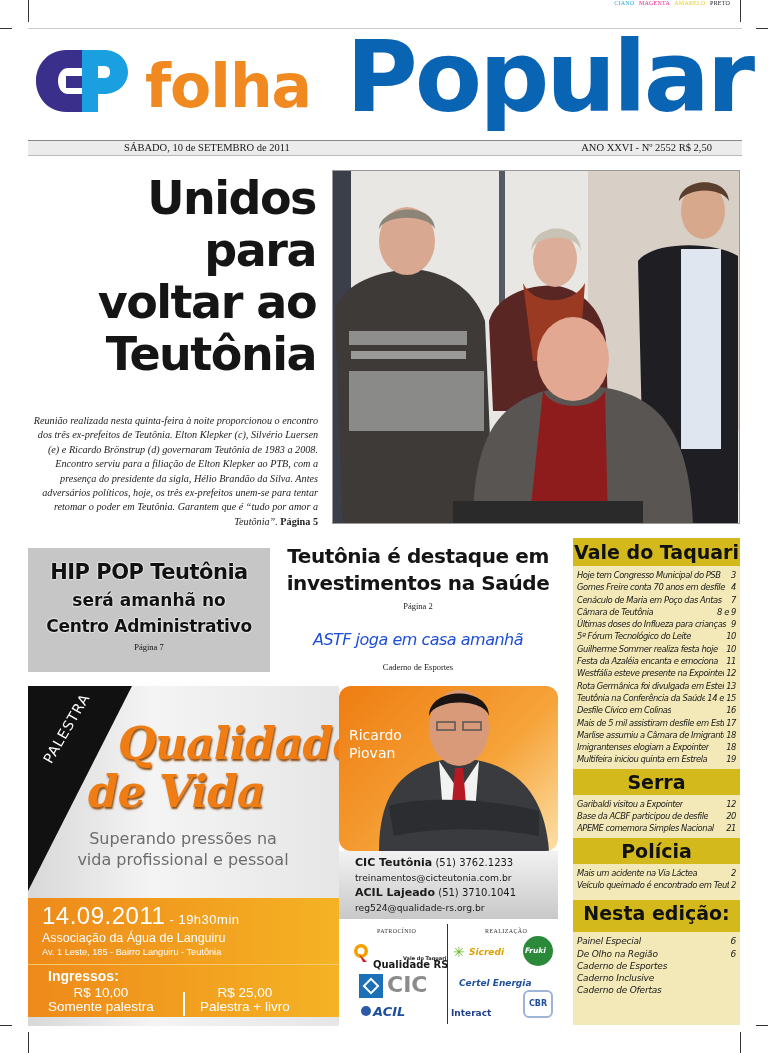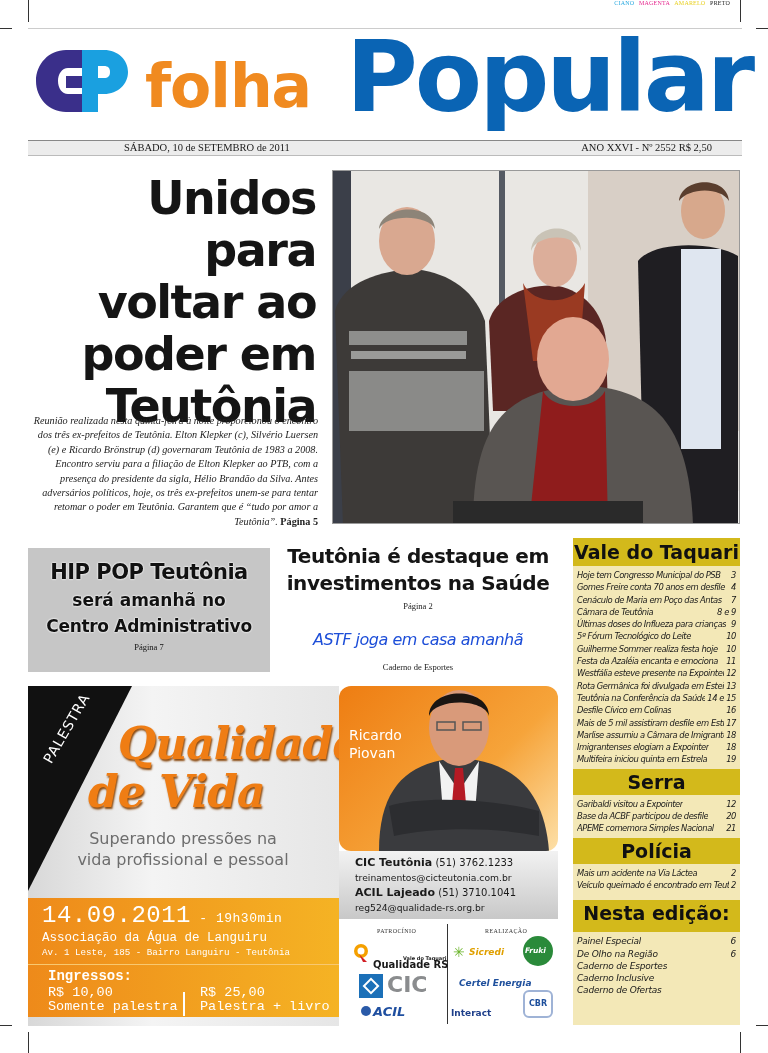--- a/index.html
+++ b/index.html
@@ -47,21 +47,21 @@
   .index li .p { padding-left: 2px; }
 
   
   .ad { position: absolute; left: 28px; top: 686px; width: 530px; height: 340px; }
   .ad-left { position: absolute; left: 0; top: 0; width: 311px; height: 340px; background: linear-gradient(90deg, #d8d8d8, #f4f4f4 40%, #e6e6e6); overflow: hidden; }
   .ad-black { position: absolute; left: 0; top: 0; width: 311px; height: 215px; }
   .palestra { position: absolute; left: 12px; top: 72px; transform: rotate(-60deg); transform-origin: left top; color: #fff; font-family: "DejaVu Sans", sans-serif; font-size: 14px; letter-spacing: 1px; }
   .qual { position: absolute; left: 90px; top: 36px; font-family: "DejaVu Serif", serif; font-style: italic; font-weight: bold; font-size: 44px; color: #ef7d14; text-shadow: 1px 2px 2px #8a4a10; letter-spacing: -1px; line-height: 1; }
   .devida { position: absolute; left: 60px; top: 84px; font-family: "DejaVu Serif", serif; font-style: italic; font-weight: bold; font-size: 44px; color: #ef7d14; text-shadow: 1px 2px 2px #8a4a10; letter-spacing: -1px; line-height: 1; }
   .superando { position: absolute; left: 40px; top: 142px; font-family: "DejaVu Sans", sans-serif; font-size: 16px; line-height: 21px; color: #6d6d6d; text-align: center; width: 230px; }
-  .ad-orange { position: absolute; left: 0; top: 212px; width: 311px; height: 119px; background: linear-gradient(90deg, #ee8a1a, #f5b324); color: #fff; font-family: Liberation Mono, monospace; }
+  .ad-orange { position: absolute; left: 0; top: 212px; width: 311px; height: 119px; background: linear-gradient(90deg, #ee8a1a, #f5b324); color: #fff; font-family: Liberation Sans, sans-serif; text-align: center; }
   .ad-orange .date { position: absolute; left: 14px; top: 4px; font-size: 24px; letter-spacing: 0.5px; }
   .ad-orange .time { font-size: 13px; }
   .ad-orange .venue { position: absolute; left: 14px; top: 33px; font-size: 12.5px; }
   .ad-orange .addr { position: absolute; left: 14px; top: 49px; font-size: 9.2px; }
   .ad-orange .sep { position: absolute; left: 0; top: 66px; width: 311px; height: 1px; background: #f8c870; }
   .ad-orange .ingr { position: absolute; left: 20px; top: 70px; font-weight: bold; font-size: 14px; }
   .ad-orange .p1 { position: absolute; left: 20px; top: 88px; font-size: 13.5px; line-height: 14px; }
   .ad-orange .bar { position: absolute; left: 155px; top: 94px; width: 2px; height: 24px; background: #fff; }
   .ad-orange .p2 { position: absolute; left: 172px; top: 88px; font-size: 13.5px; line-height: 14px; }
 
@@ -105,21 +105,20 @@
 </div>
 
 <div class="dateline">
   <span class="date">SÁBADO, 10 de SETEMBRO de 2011</span>
   <span class="issue">ANO XXVI - Nº 2552 R$ 2,50</span>
 </div>
 
 <div class="headline">
   <div>Unidos para</div>
   <div>voltar ao</div>
-  <div>poder em</div>
   <div>Teutônia</div>
 </div>
 <div class="lead-text">
   <span>Reunião realizada nesta quinta-feira à noite proporcionou o encontro dos três ex-prefeitos de Teutônia. Elton Klepker (c), Silvério Luersen (e) e Ricardo Brönstrup (d) governaram Teutônia de 1983 a 2008. Encontro serviu para a filiação de Elton Klepker ao PTB, com a presença do presidente da sigla, Hélio Brandão da Silva. Antes adversários políticos, hoje, os três ex-prefeitos unem-se para tentar retomar o poder em Teutônia. Garantem que é “tudo por amor a Teutônia”.</span>
   <b>Página 5</b>
 </div>
 
 <div class="photo">
   <svg width="408" height="354" viewBox="0 0 408 354">
     <rect width="408" height="354" fill="#e9e7e3"></rect>

